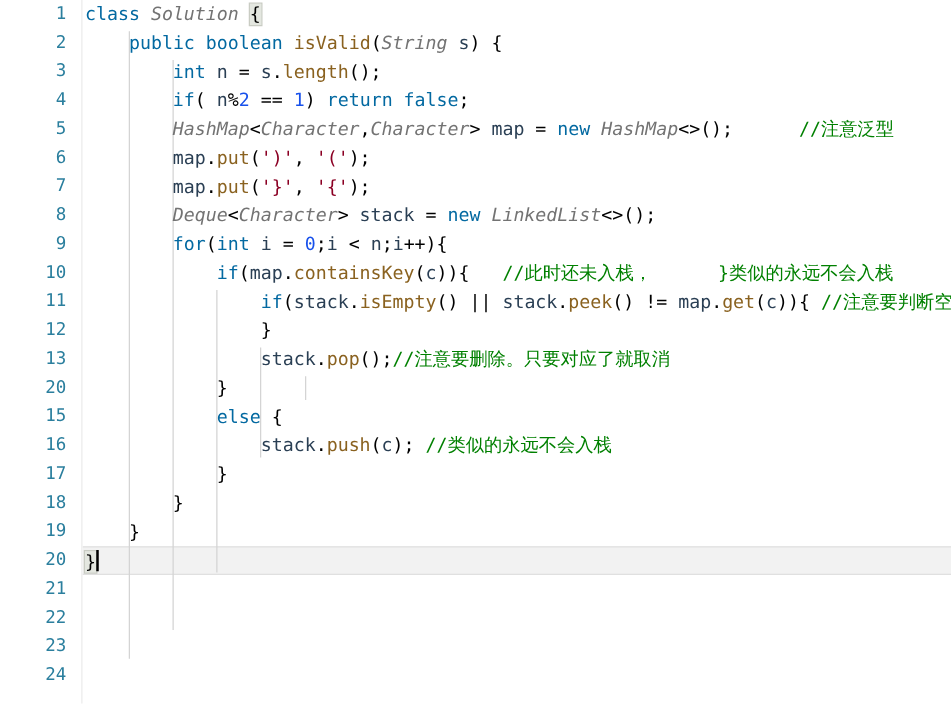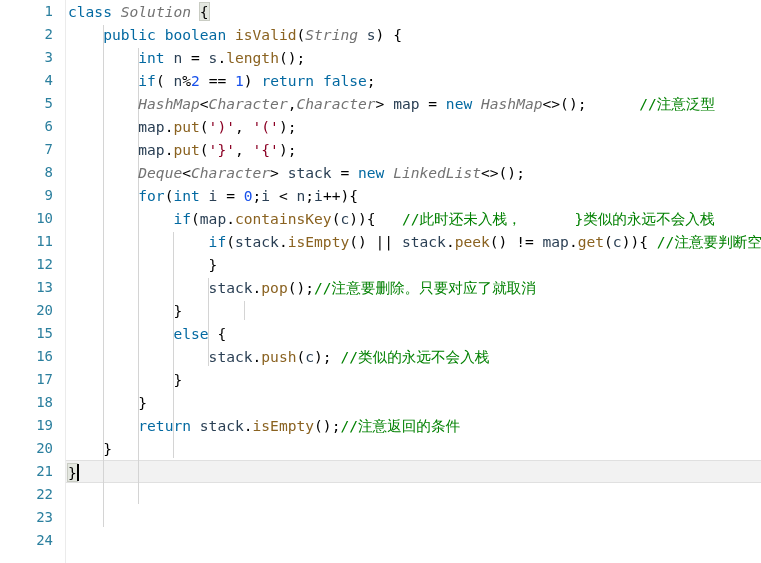--- a/index.html
+++ b/index.html
@@ -167,19 +167,18 @@
         <div class="code-line"><span class="code-text"><span class="op">        </span><span class="kw">for</span><span class="op">(</span><span class="kw">int</span><span class="op"> </span><span class="id">i</span><span class="op"> = </span><span class="num">0</span><span class="op">;</span><span class="id">i</span><span class="op"> &lt; </span><span class="id">n</span><span class="op">;</span><span class="id">i</span><span class="op">++){</span></span></div>
         <div class="code-line"><span class="code-text"><span class="op">            </span><span class="kw">if</span><span class="op">(</span><span class="id">map</span><span class="op">.</span><span class="meth">containsKey</span><span class="op">(</span><span class="id">c</span><span class="op">)){   </span><span class="cmt">//此时还未入栈，      }类似的永远不会入栈</span></span></div>
         <div class="code-line"><span class="code-text"><span class="op">                </span><span class="kw">if</span><span class="op">(</span><span class="id">stack</span><span class="op">.</span><span class="meth">isEmpty</span><span class="op">() || </span><span class="id">stack</span><span class="op">.</span><span class="meth">peek</span><span class="op">() != </span><span class="id">map</span><span class="op">.</span><span class="meth">get</span><span class="op">(</span><span class="id">c</span><span class="op">)){ </span><span class="cmt">//注意要判断空</span></span></div>
         <div class="code-line"><span class="code-text"><span class="op">                }</span></span></div>
         <div class="code-line"><span class="code-text"><span class="op">                </span><span class="id">stack</span><span class="op">.</span><span class="meth">pop</span><span class="op">();</span><span class="cmt">//注意要删除。只要对应了就取消</span></span></div>
         <div class="code-line"><span class="code-text"><span class="op">            }</span></span></div>
         <div class="code-line"><span class="code-text"><span class="op">            </span><span class="kw">else</span><span class="op"> {</span></span></div>
         <div class="code-line"><span class="code-text"><span class="op">                </span><span class="id">stack</span><span class="op">.</span><span class="meth">push</span><span class="op">(</span><span class="id">c</span><span class="op">); </span><span class="cmt">//类似的永远不会入栈</span></span></div>
         <div class="code-line"><span class="code-text"><span class="op">            }</span></span></div>
         <div class="code-line"><span class="code-text"><span class="op">        }</span></span></div>
-        <div class="code-line"><span class="code-text"><span class="op">        </span><span class="kw">return</span><span class="op"> </span><span class="id">stack</span><span class="op">.</span><span class="meth">isEmpty</span><span class="op">();</span><span class="cmt">//注意返回的条件</span></span></div>
         <div class="code-line"><span class="code-text"><span class="op">    }</span></span></div>
         <div class="code-line current"><span class="code-text"><span class="op brace-match">}</span><span class="caret"></span></span></div>
       </div>
   </div>
 
 </div>
 
 </body></html>

